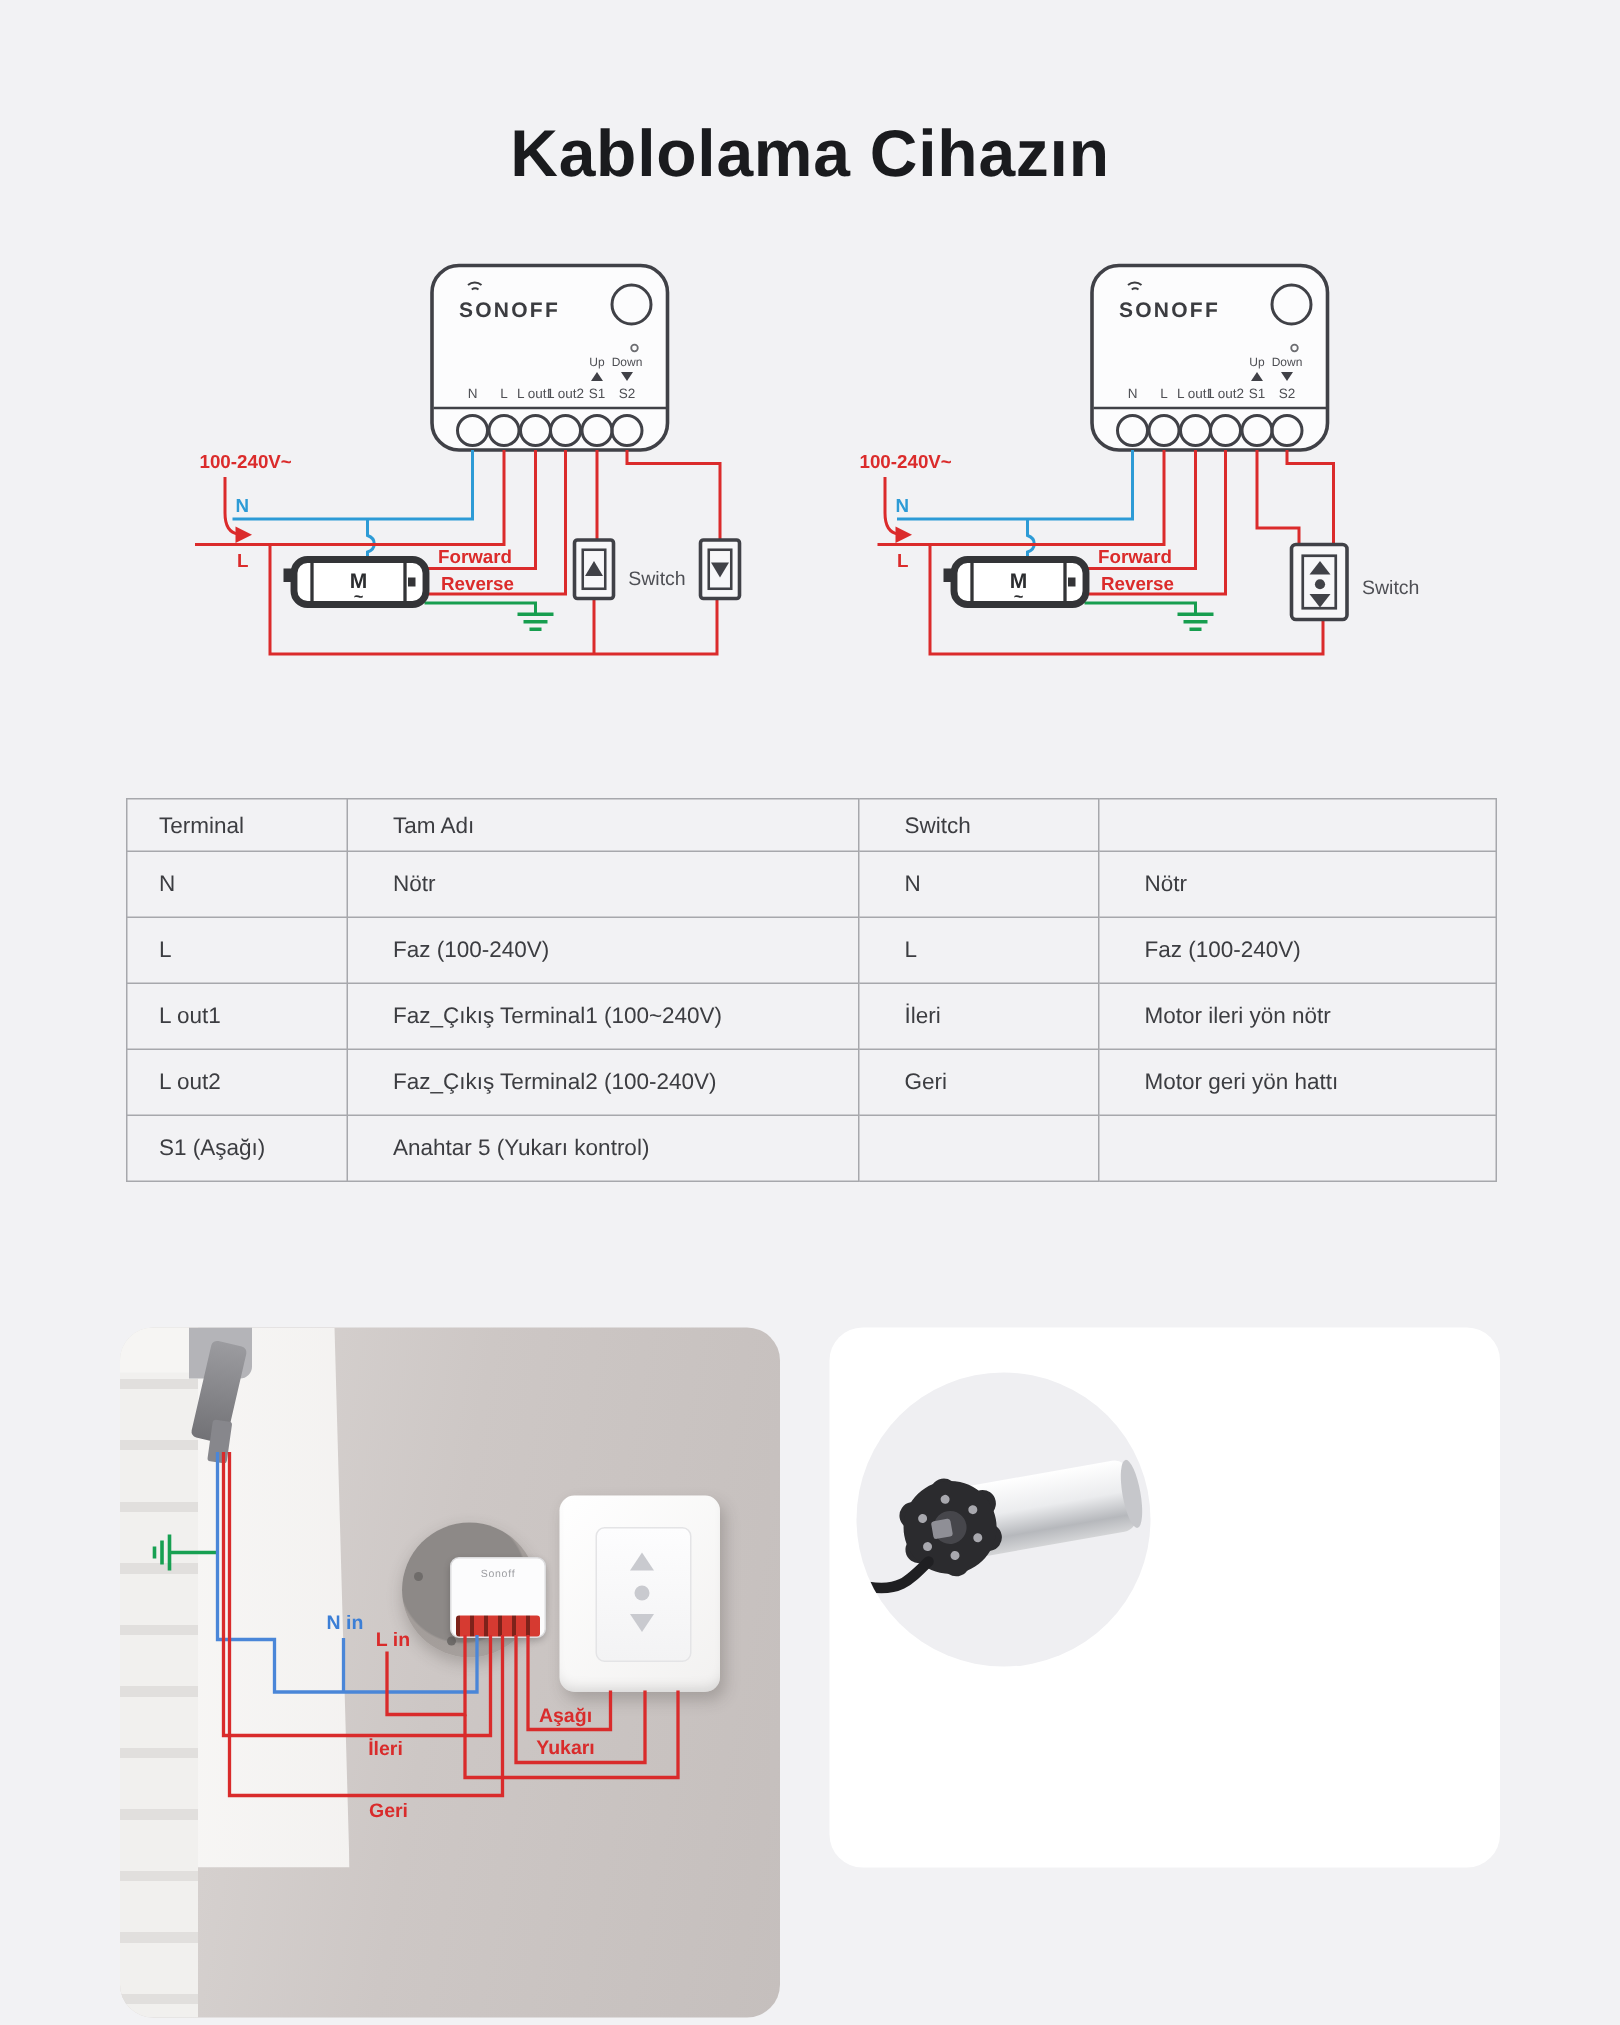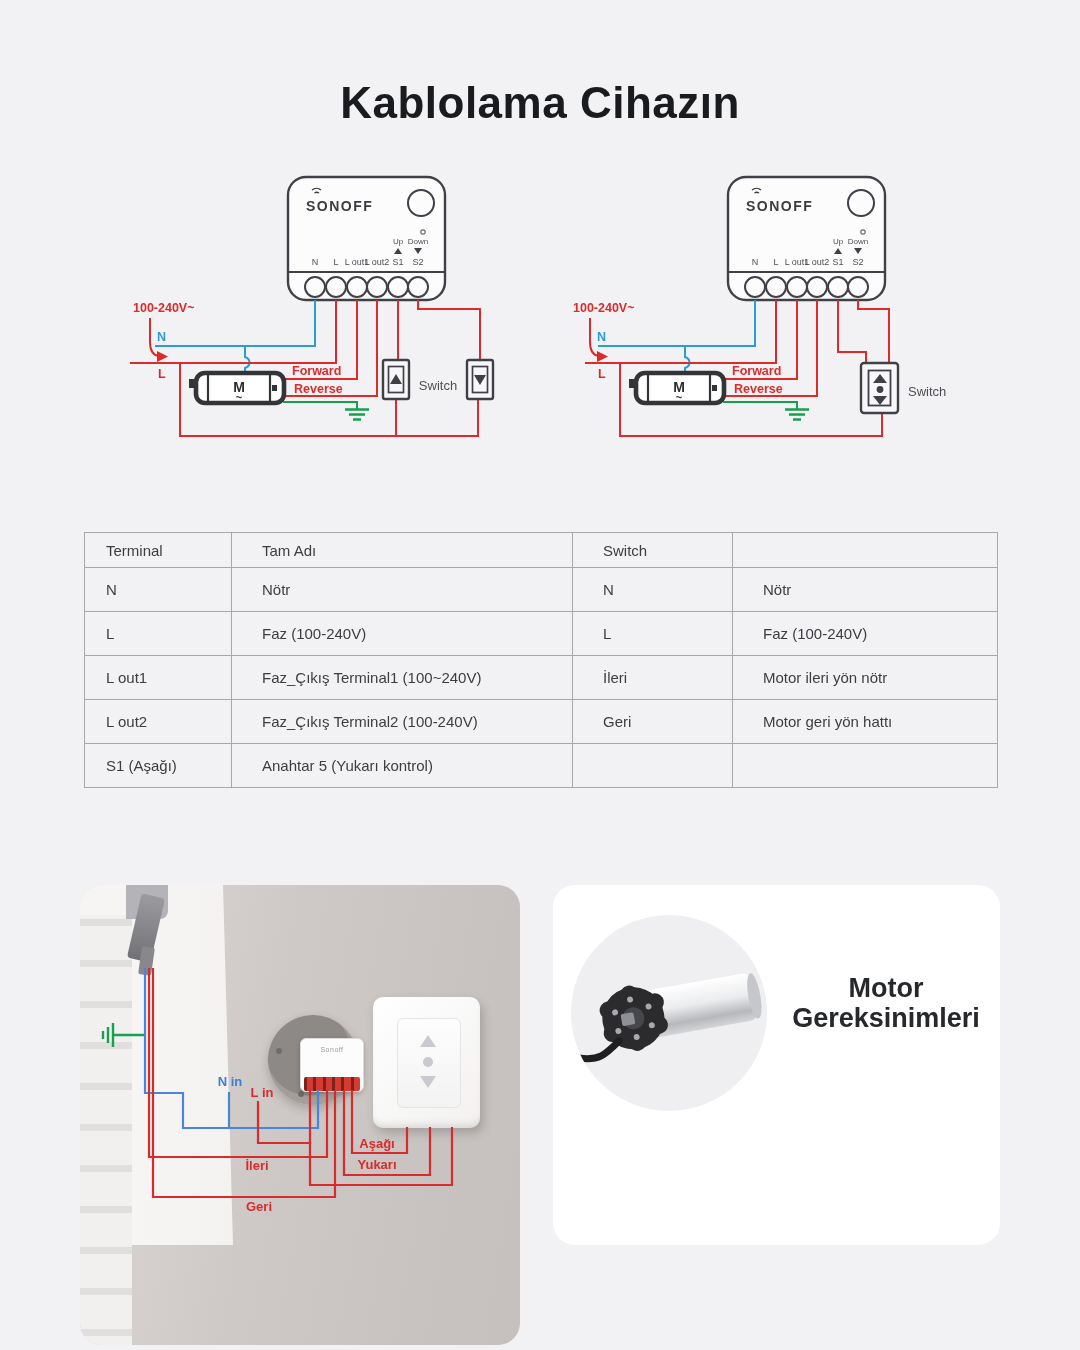--- a/index.html
+++ b/index.html
@@ -322,17 +322,15 @@
           <circle cx="79" cy="107" r="3" fill="#a8a8ae"></circle>
           <circle cx="62" cy="116" r="3" fill="#a8a8ae"></circle>
           <circle cx="45" cy="107" r="3" fill="#a8a8ae"></circle>
           <circle cx="45" cy="88" r="3" fill="#a8a8ae"></circle>
           <circle cx="62" cy="97" r="11" fill="#46464b"></circle>
           <rect x="50" y="91" width="13" height="12" rx="2" fill="#8f8f96"></rect>
         </g>
         <path d="M48,126 C34,140 28,146 8,143" fill="none" stroke="#1f1f22" stroke-width="7" stroke-linecap="round"></path>
       </svg>
     </div>
-    <div class="card-title">Motor
-Gereksinimleri</div>
   </div>
 
 </div>
 
 </body></html>

